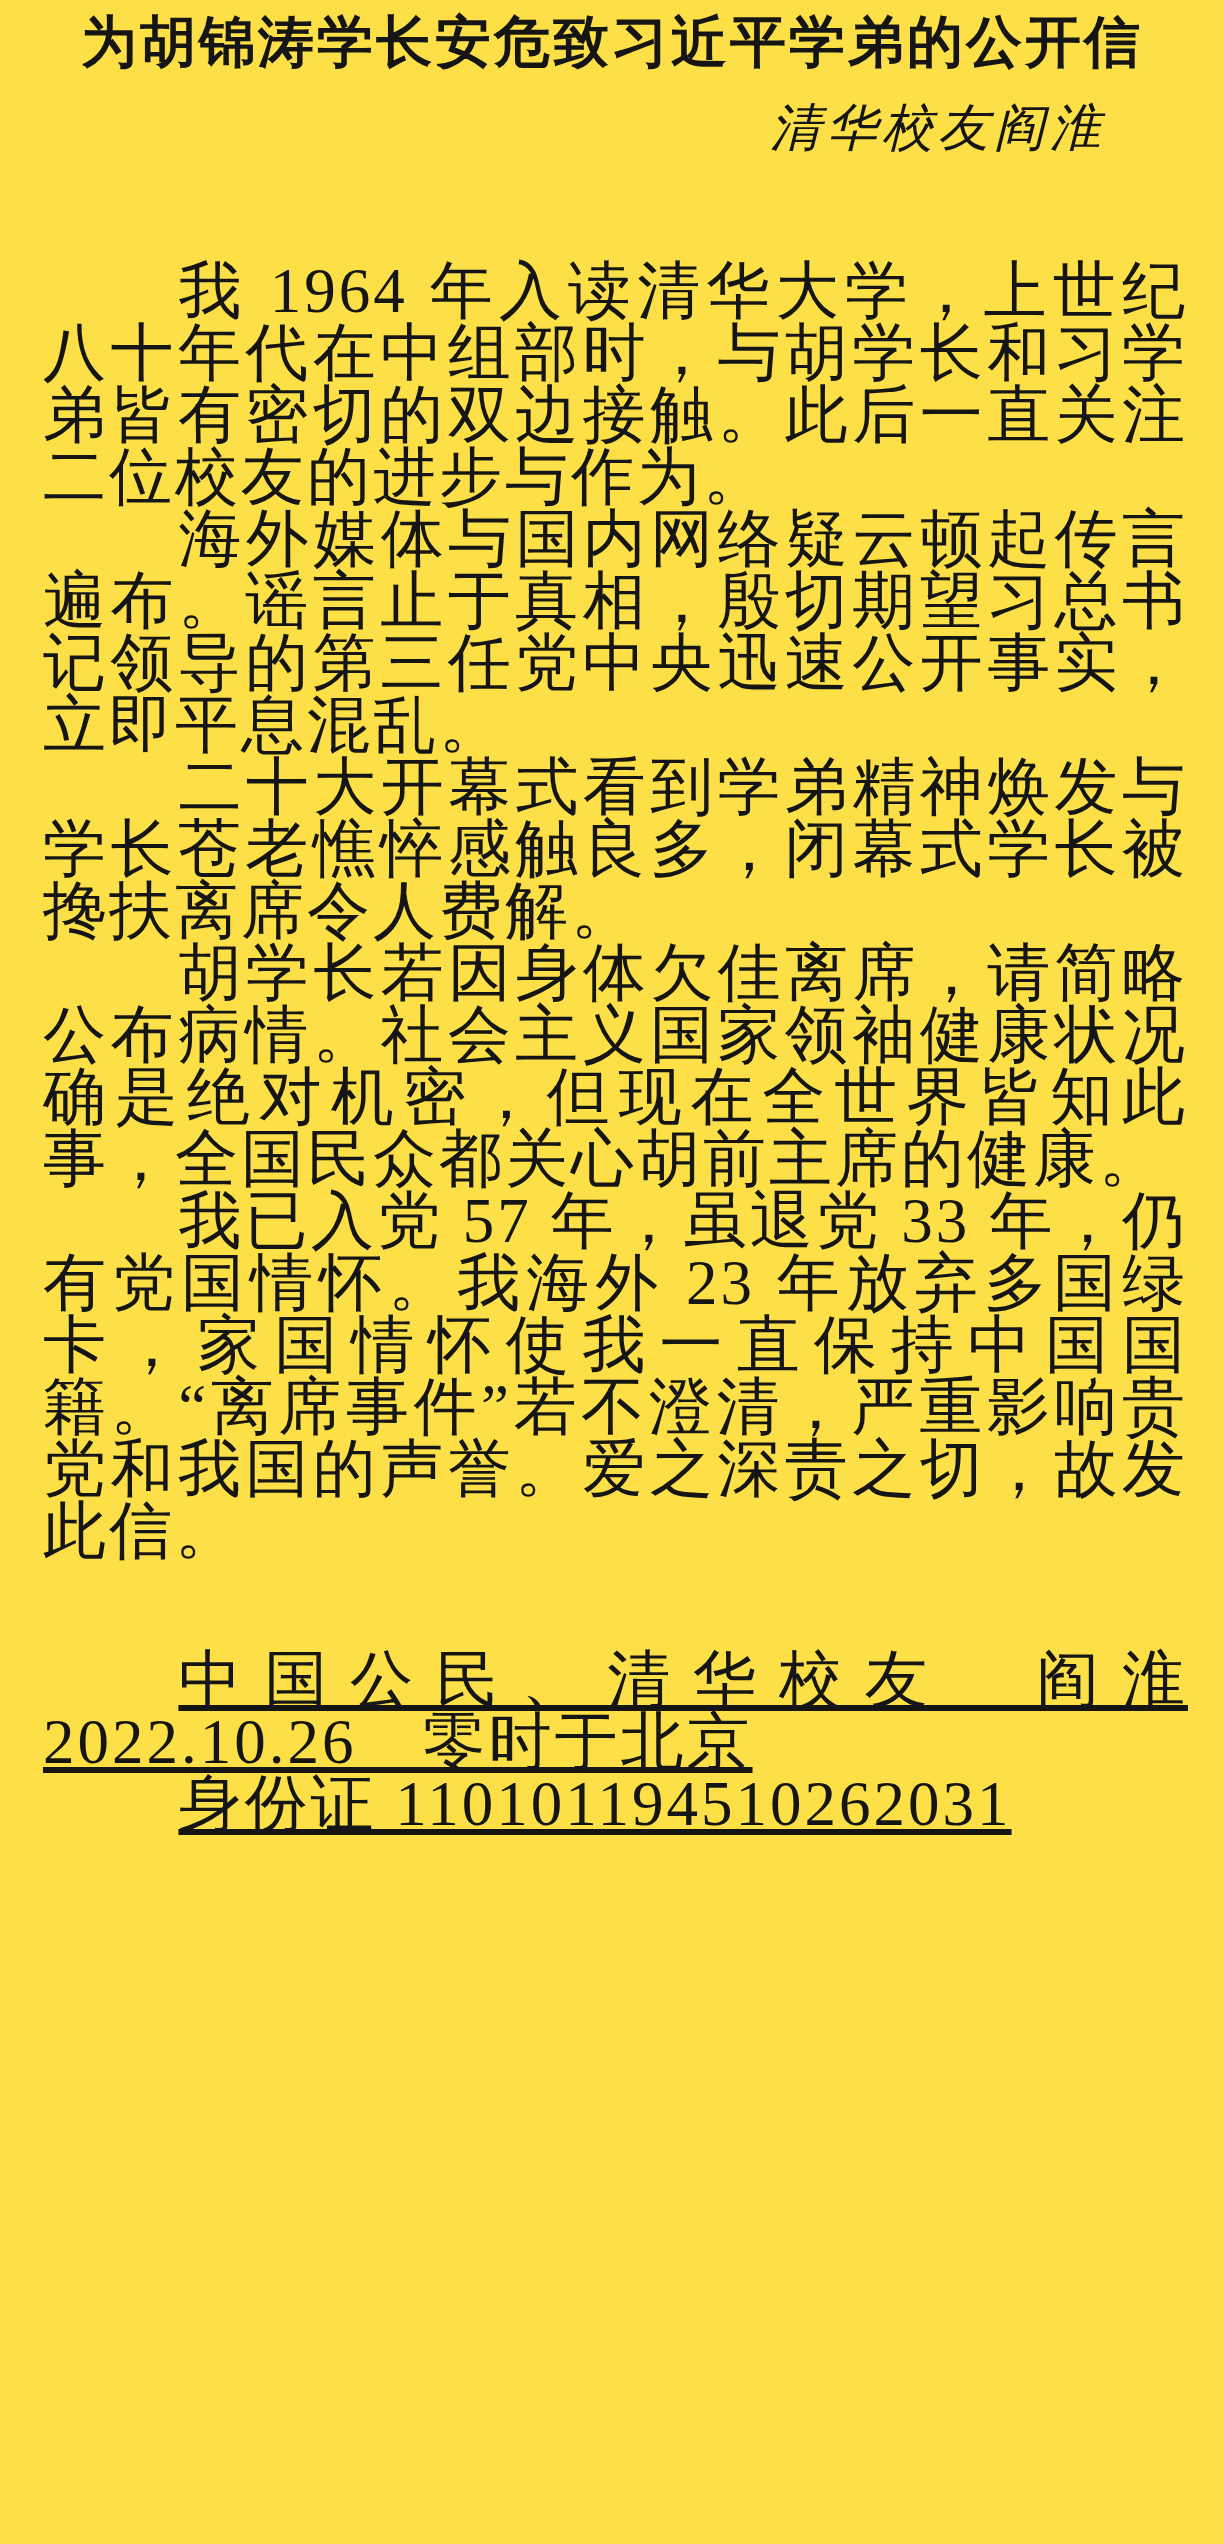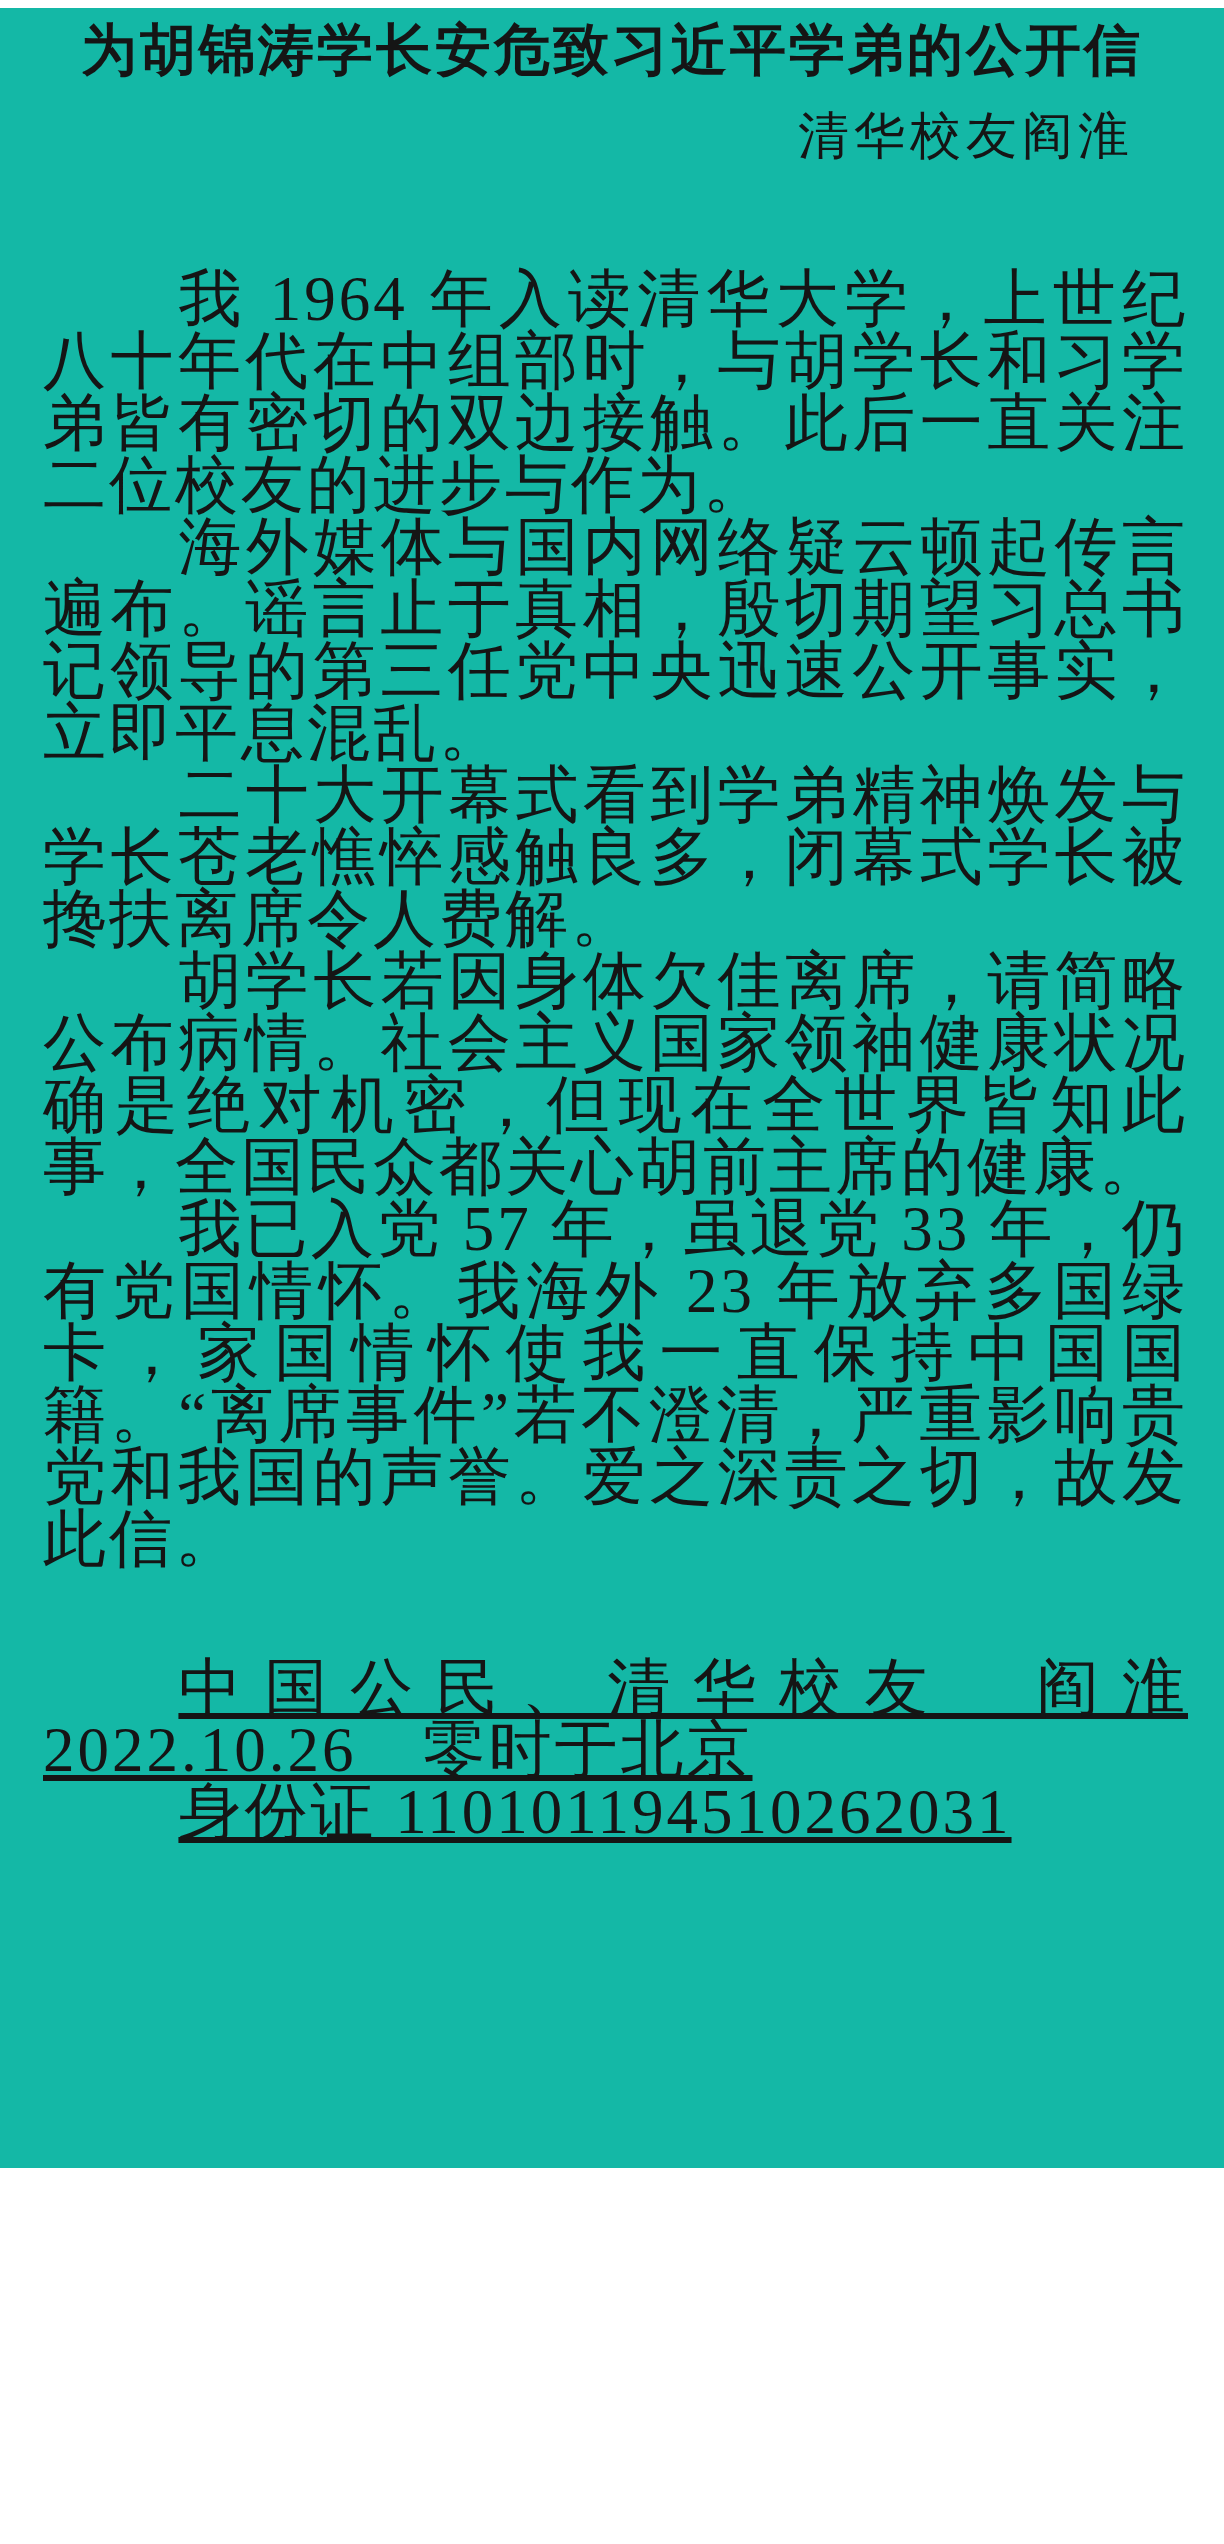--- a/index.html
+++ b/index.html
@@ -3,44 +3,45 @@
 <meta charset="utf-8">
 <style>
   html, body {
     margin: 0;
     padding: 0;
     background: #ffffff;
   }
   .page {
     position: relative;
     width: 1224px;
-    height: 2160px;
-    margin: 8px auto;
-    background: #14b8a6;
+    height: 2544px;
+    margin: 0 auto;
+    background: #fde047;
     color: #151515;
     font-family: "Liberation Serif", "DejaVu Serif", serif;
     overflow: hidden;
     box-sizing: border-box;
   }
   .title {
     padding-top: 10px;
     margin: 0;
     text-align: center;
     font-size: 56px;
     font-weight: 700;
     letter-spacing: 3px;
     line-height: 1.15;
   }
   .byline {
     margin-top: 26px;
-    padding-right: 90px;
+    padding-right: 118px;
     text-align: right;
     font-size: 51px;
     letter-spacing: 5px;
     line-height: 1.1;
+    font-style: italic;
   }
   .letter-body {
     margin: 104px 36px 0 43px;
     font-size: 63px;
     line-height: 62px;
     letter-spacing: 3px;
     text-align: justify;
   }
   .letter-body p {
     margin: 0;

